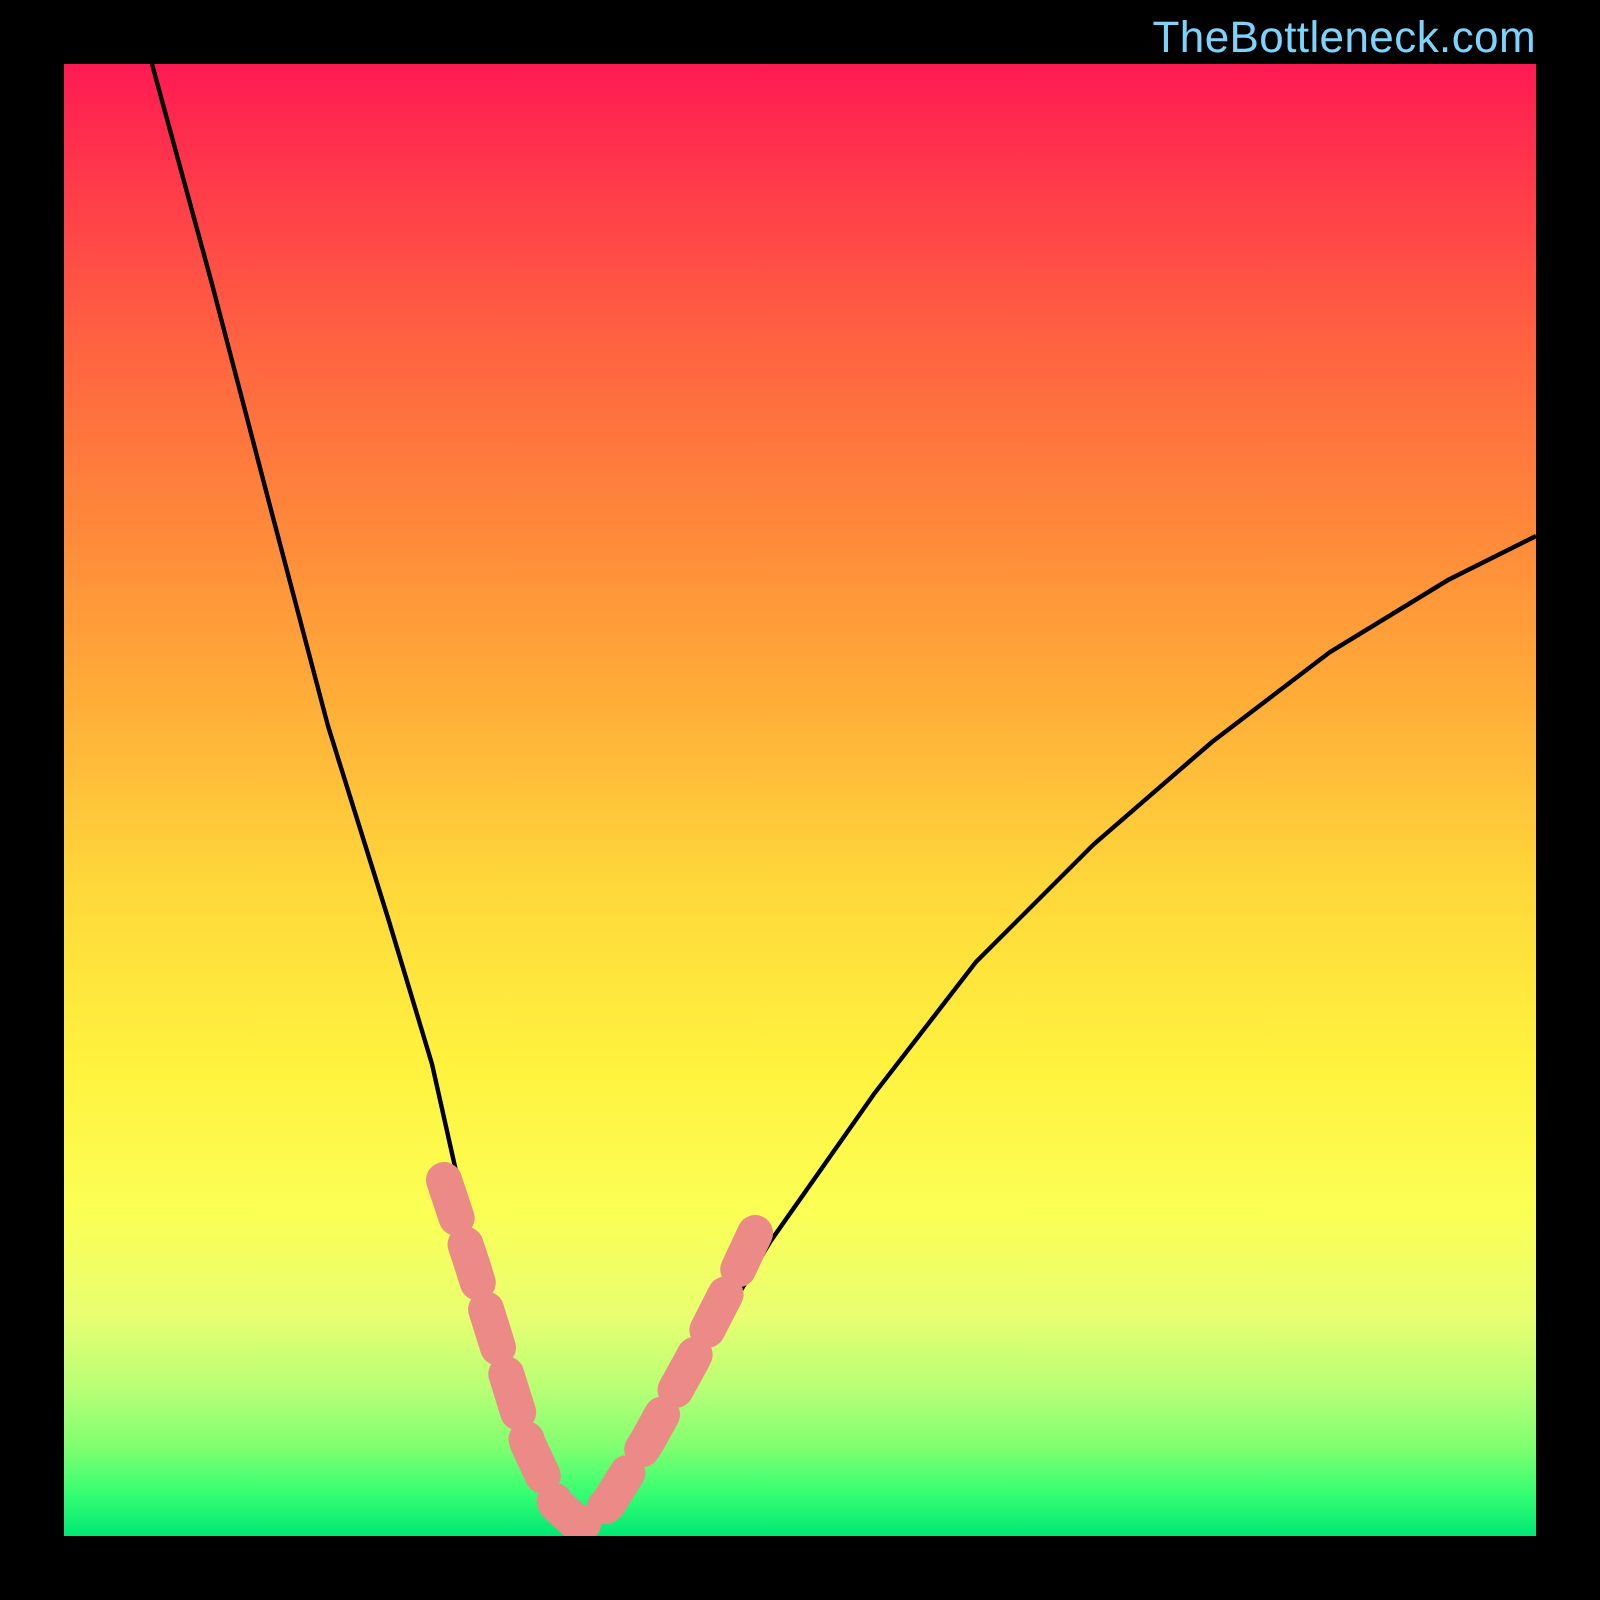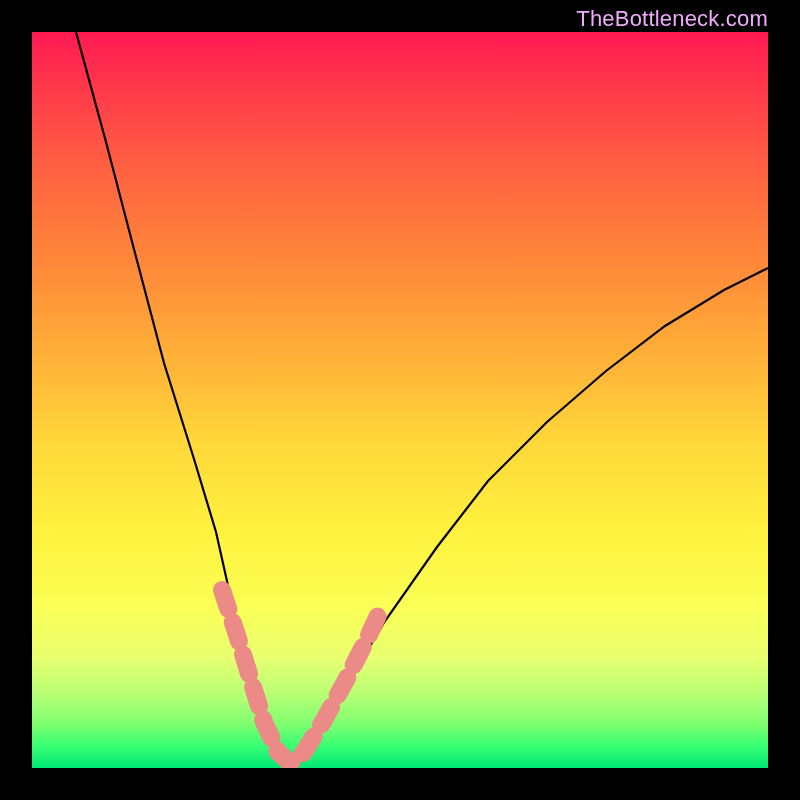--- a/index.html
+++ b/index.html
@@ -39,21 +39,21 @@
       #b8ff75 90%,
       #7fff70 94%,
       #38ff72 97%,
       #00e874 100%
     );
   }
   .attribution {
     position: absolute;
     top: 6px;
     right: 32px;
-    color: #f0abfc;
+    color: #7dd3fc;
     font-size: 22px;
     font-weight: 500;
     letter-spacing: 0.2px;
   }
   svg.curves {
     position: absolute;
     top: 0;
     left: 0;
   }
   .curve-line {

